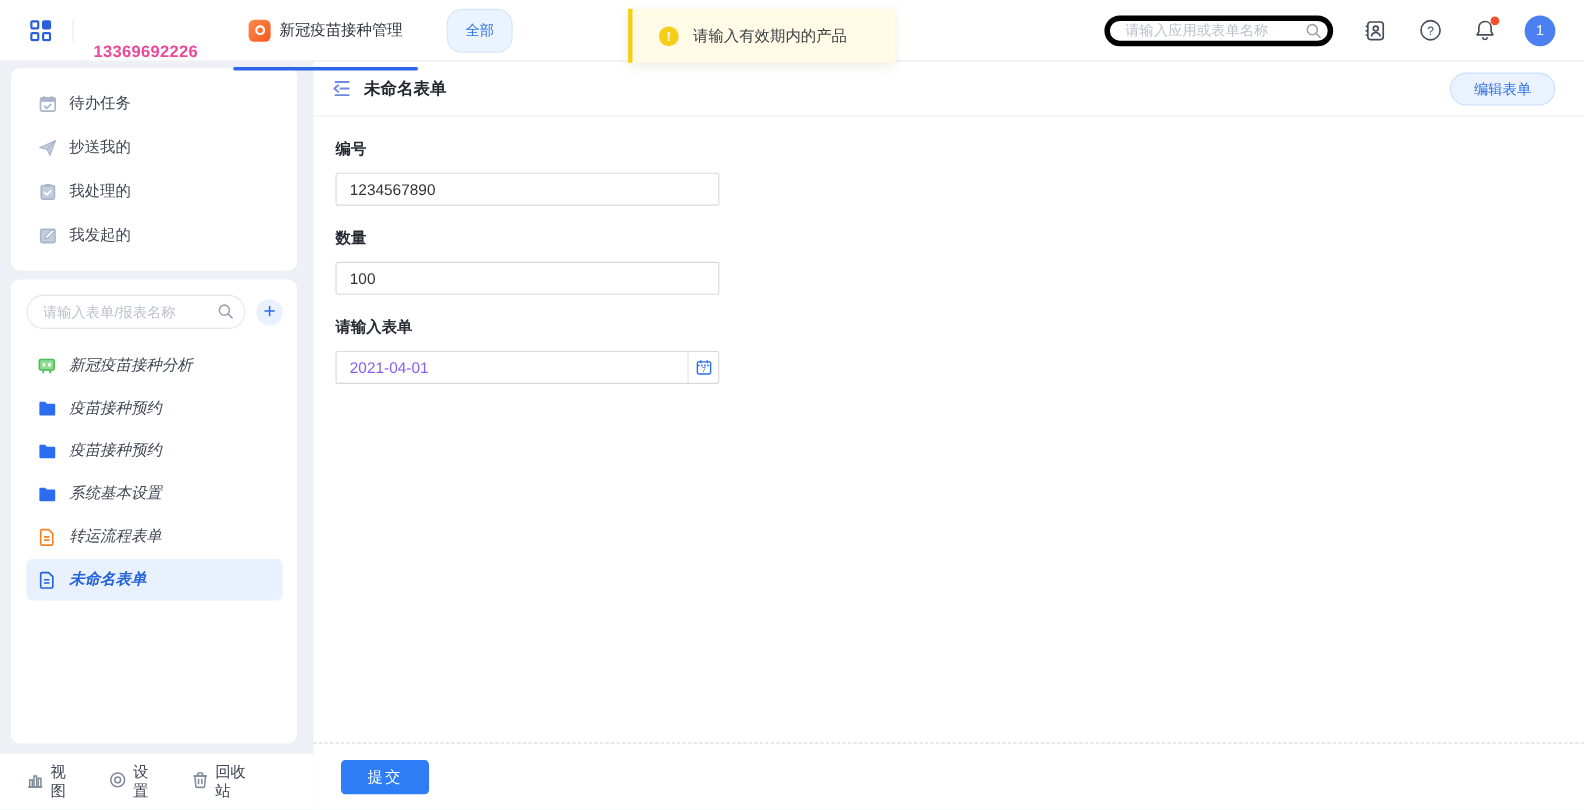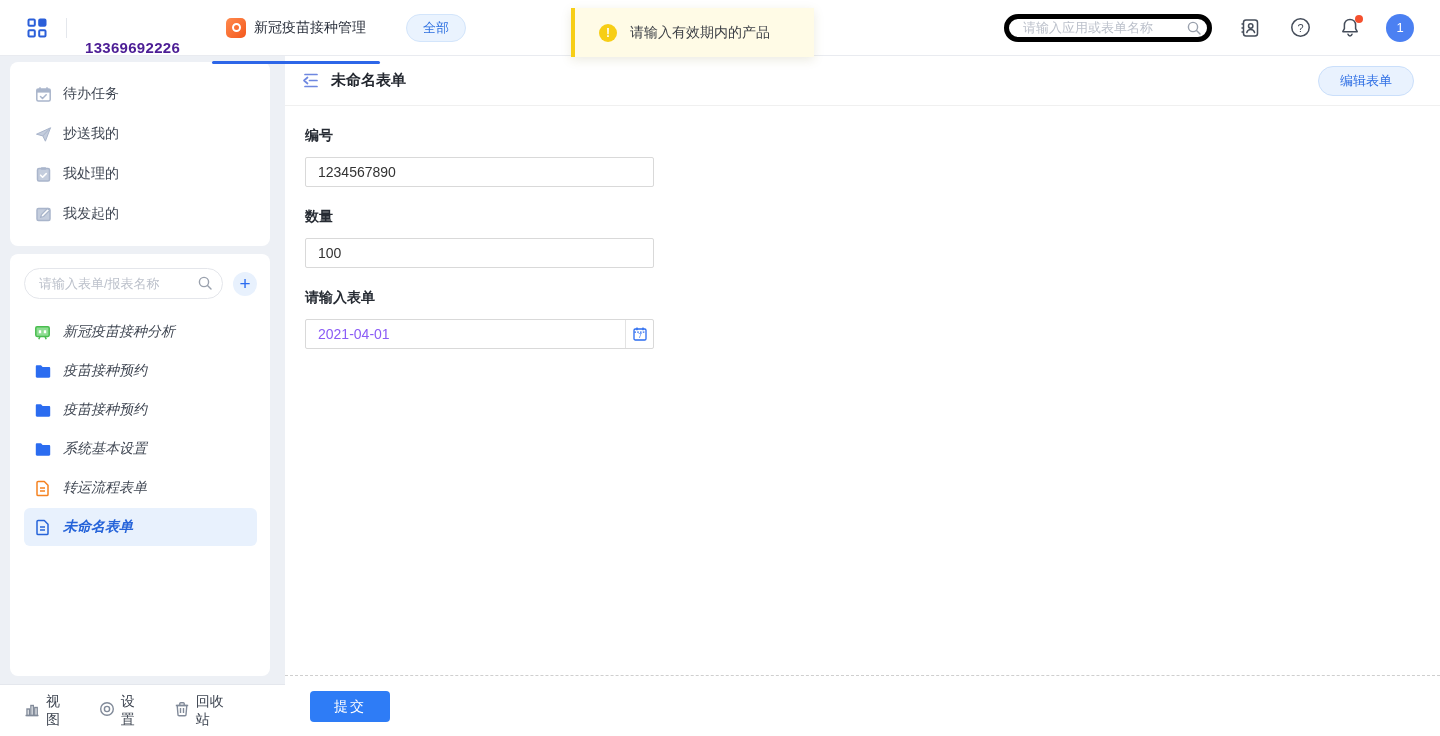--- a/index.html
+++ b/index.html
@@ -3,27 +3,27 @@
 <meta charset="utf-8">
 <style>
   * { margin:0; padding:0; box-sizing:border-box; }
   html,body { width:1440px; height:736px; overflow:hidden; }
   body { font-family:"Liberation Sans","DejaVu Sans",sans-serif; background:#edf0f5; color:#3f4652; font-size:14px; }
 
   
   .topbar { height:56px; background:#fff; border-bottom:1px solid #e9ebf0; display:flex; align-items:center; padding:0 26px; position:relative; z-index:5; }
   .grid-btn { width:22px; height:22px; display:flex; align-items:center; justify-content:center; cursor:pointer; }
   .tb-divider { width:1px; height:20px; background:#e4e7ec; margin:0 18px; }
-  .phone { color:#4c1d95; font-weight:700; font-size:15px; letter-spacing:.3px;margin-top:40px; }
+  .phone { color:#ec4899; font-weight:700; font-size:15px; letter-spacing:.3px;margin-top:40px; }
   .app-tab { height:72px; display:flex; align-items:center; margin-left:32px; padding:0 14px; position:relative; cursor:pointer; }
   .app-tab .underline { position:absolute; left:0; right:0; bottom:0; height:3px; background:#2d66e8; border-radius:2px; }
   .app-icon { width:20px; height:20px; border-radius:5px; background:linear-gradient(135deg,#ff8a4d,#f4581d); display:flex; align-items:center; justify-content:center; margin-right:8px; }
   .app-icon .donut { width:9px; height:9px; border-radius:50%; border:2.5px solid #fff; }
   .app-tab .tab-label { color:#2b313d; font-weight:500; }
-  .pill-all { margin-left:26px; height:28px; padding:0 16px; display:flex; align-items:center; border-radius:14px; background:#eaf3fe; border:1px solid #d3e5fb; color:#2f71e0; font-size:13px; cursor:pointer; }
+  .pill-all { margin-left:26px; height:40px; padding:0 16px; display:flex; align-items:center; border-radius:14px; background:#eaf3fe; border:1px solid #d3e5fb; color:#2f71e0; font-size:13px; cursor:pointer; }
   .tb-right { margin-left:auto; display:flex; align-items:center; }
   .tb-search { position:relative; width:208px; }
   .tb-search input { width:208px; height:28px; border-radius:14px; border:5px solid #000000; padding:0 32px 0 14px; font-size:13px; color:#3f4652; outline:none; background:#fff; font-family:inherit; }
   .tb-search input::placeholder { color:#bcc1cb; }
   .tb-search .mag { position:absolute; right:11px; top:7px; }
   .tb-iconbtn { margin-left:26px; width:24px; height:24px; display:flex; align-items:center; justify-content:center; position:relative; cursor:pointer; color:#454d5a; }
   .red-dot { position:absolute; top:-1px; right:-1px; width:8px; height:8px; border-radius:50%; background:#f5502e; }
   .avatar { margin-left:24px; width:28px; height:28px; border-radius:50%; background:#4b80f2; color:#fff; display:flex; align-items:center; justify-content:center; font-size:13px; cursor:pointer; }
 
   

